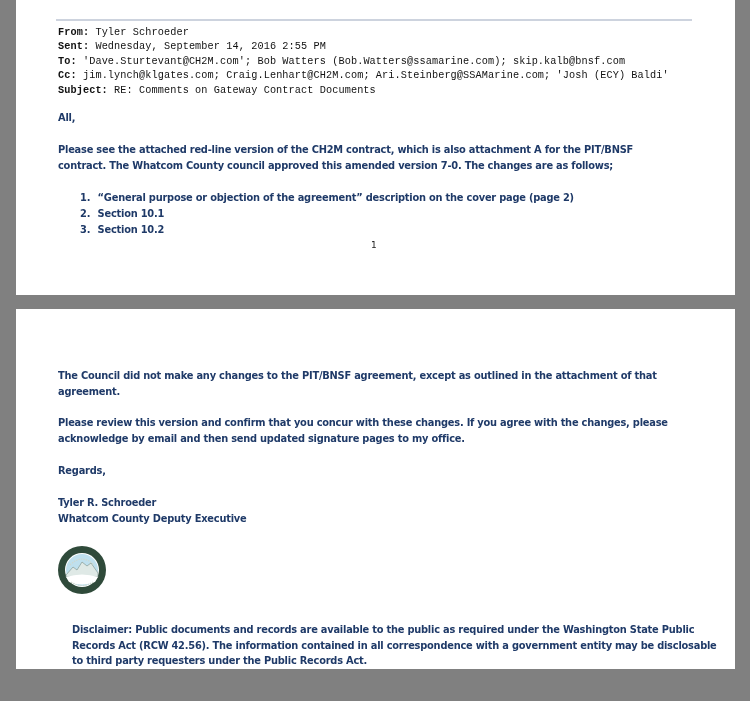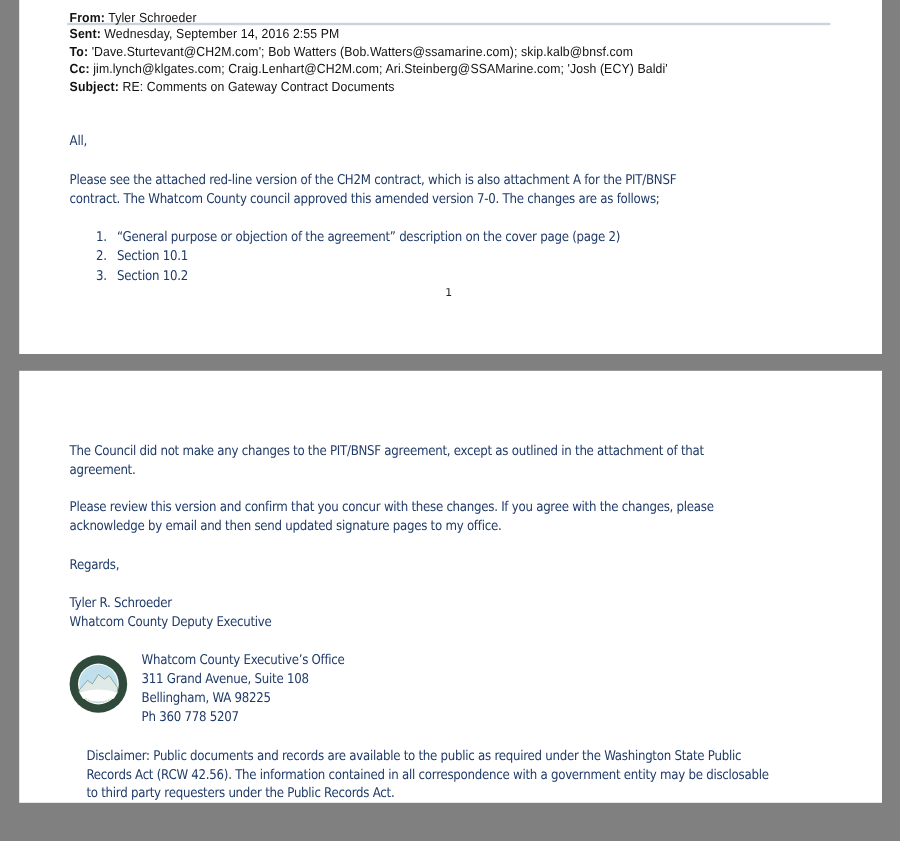--- a/index.html
+++ b/index.html
@@ -11,29 +11,29 @@
   .page {
     position: absolute; left: 16px; width: 719px; background: #ffffff;
   }
   #page1 { top: 0; height: 295px; }
   #page2 { top: 309px; height: 360px; }
   .rule {
     position: absolute; left: 40px; top: 19px; width: 636px; height: 2px;
     background: #cdd3de;
   }
   .hdr {
-    position: absolute; left: 42px; top: 8px;
-    font-family: Liberation Sans, sans-serif; font-size: 11px; color: #111;
+    position: absolute; left: 42px; top: 25px;
+    font-family: Liberation Mono, monospace; font-size: 11px; color: #111;
     line-height: 14.4px; letter-spacing: 0.1px;
   }
   .hdr .row { white-space: nowrap; transform: scaleX(0.93); transform-origin: left; }
   .hdr b { font-weight: bold; }
   .body {
     position: absolute; color: #1f3a68; font-size: 11.2px; line-height: 16px;
-    font-family: "DejaVu Sans", sans-serif; letter-spacing: -0.25px;
+    font-family: "DejaVu Sans", sans-serif; letter-spacing: -0.25px; font-weight: bold;
   }
   .body .cond { transform: scaleX(0.88); transform-origin: left; white-space: nowrap; }
   ol.changes { margin: 0; padding: 0; list-style: none; }
   ol.changes li { display: flex; }
   ol.changes .num { width: 20px; }
   .pagenum {
     position: absolute; left: 355px; top: 240px; font-size: 9px; color: #222;
     font-family: "DejaVu Sans", sans-serif;
   }
   .seal {
@@ -97,25 +97,19 @@
   <svg class="seal" viewBox="0 0 50 50">
     <circle cx="25" cy="25" r="24" fill="#2f4a3a"></circle>
     <circle cx="25" cy="25" r="17" fill="#ffffff"></circle>
     <circle cx="25" cy="25" r="16" fill="#bfe0ee"></circle>
     <path d="M9 30 L16 22 L20 25 L25 17 L30 21 L34 18 L41 28 L41 32 L9 32 Z" fill="#dfe9e6" stroke="#7a8f86" stroke-width="0.6"></path>
     <path d="M9 32 Q25 27 41 32 L38 37 Q25 42 12 37 Z" fill="#ffffff"></path>
     <path d="M13 20 Q25 8 37 20" fill="none" stroke="#cfd8cf" stroke-width="1.2" stroke-dasharray="1.5 1"></path>
     <path d="M14 37 Q25 44 36 37" fill="none" stroke="#cfd8cf" stroke-width="1.2" stroke-dasharray="1.5 1"></path>
   </svg>
 
-  <div class="body" style="left:102px; top:233px;">
-    <div class="cond">Whatcom County Executive’s Office</div>
-    <div class="cond">311 Grand Avenue, Suite 108</div>
-    <div class="cond">Bellingham, WA 98225</div>
-    <div class="cond">Ph 360 778 5207</div>
-  </div>
 
   <div class="body" style="left:56px; top:313px; line-height:15.5px;">
     <div class="cond">Disclaimer: Public documents and records are available to the public as required under the Washington State Public</div>
     <div class="cond">Records Act (RCW 42.56). The information contained in all correspondence with a government entity may be disclosable</div>
     <div class="cond">to third party requesters under the Public Records Act.</div>
   </div>
 </div>
 
 </body></html>

